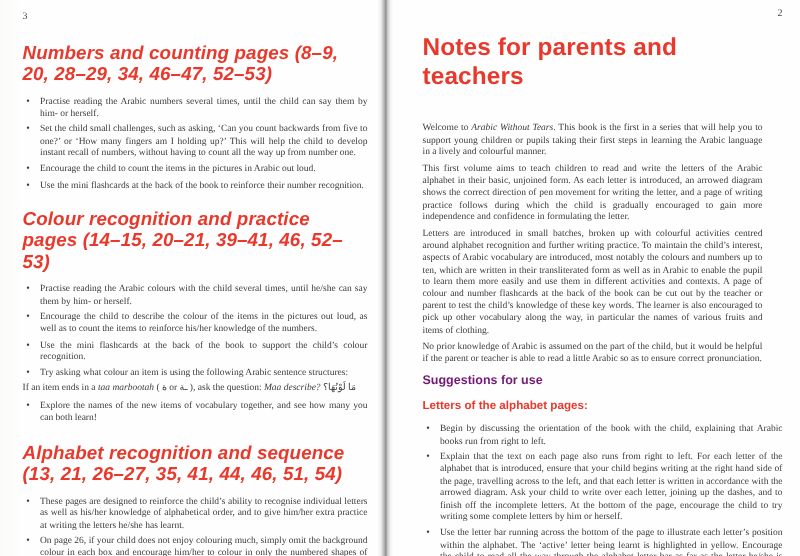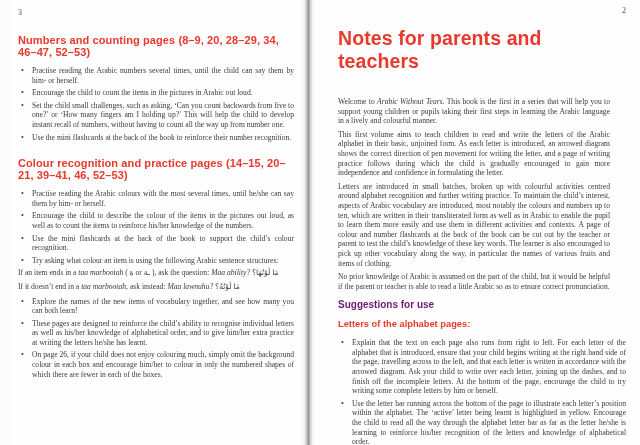--- a/index.html
+++ b/index.html
@@ -25,24 +25,25 @@
     width: 13px; height: 445px;
     background: linear-gradient(90deg, #ffffff 0%, #ececeb 22%, #a3a4a3 46%, #8f9191 52%, #c9caca 62%, #f2f2f1 80%, #ffffff 100%);
   }
   .page-num {
     font-size: 8px; color: #4a4a4a; height: 12px;
   }
   .page-num.right { text-align: right; }
   .sec-heading {
     font-family: "Liberation Sans", sans-serif;
     font-weight: bold;
-    font-size: 11px;
+    font-size: 15px;
     letter-spacing: 0.1px;
     color: #e8392c;
     margin: 15px 0 8px 0;
+    font-style: italic;
   }
   #left-sections .sec-heading:first-child { margin-top: 14px; }
   .body-text, .bullet, .plain, .para {
     font-size: 7.6px; line-height: 9.6px; text-align: justify; font-family: Liberation Serif, serif;
   }
   .bullet {
     position: relative; padding-left: 14px; margin: 0 0 3px 0;
   }
   .bullet::before {
     content: "\2022";
@@ -77,45 +78,46 @@
 </style>
 </head>
 <body>
 
 <div class="spread">
   <div class="page page-left">
     <div class="page-num">3</div>
     <div id="left-sections">
         <h2 class="sec-heading">Numbers and counting pages (8–9, 20, 28–29, 34, 46–47, 52–53)</h2>
         <div class="bullet">Practise reading the Arabic numbers several times, until the child can say them by him- or herself.</div>
+        <div class="bullet">Set the child small challenges, such as asking, ‘Can you count backwards from five to one?’ or ‘How many fingers am I holding up?’ This will help the child to develop instant recall of numbers, without having to count all the way up from number one.</div>
         <div class="bullet">Encourage the child to count the items in the pictures in Arabic out loud.</div>
-        <div class="bullet">Set the child small challenges, such as asking, ‘Can you count backwards from five to one?’ or ‘How many fingers am I holding up?’ This will help the child to develop instant recall of numbers, without having to count all the way up from number one.</div>
         <div class="bullet">Use the mini flashcards at the back of the book to reinforce their number recognition.</div>
         <h2 class="sec-heading">Colour recognition and practice pages (14–15, 20–21, 39–41, 46, 52–53)</h2>
-        <div class="bullet">Practise reading the Arabic colours with the most several times, until he/she can say them by him- or herself.</div>
+        <div class="bullet">Practise reading the Arabic colours with the child several times, until he/she can say them by him- or herself.</div>
         <div class="bullet">Encourage the child to describe the colour of the items in the pictures out loud, as well as to count the items to reinforce his/her knowledge of the numbers.</div>
         <div class="bullet">Use the mini flashcards at the back of the book to support the child’s colour recognition.</div>
         <div class="bullet">Try asking what colour an item is using the following Arabic sentence structures:</div>
-        <div class="plain">If an item ends in a <i>taa marbootah</i> ( ة or ـة ), ask the question: <i>Maa ability?</i>  مَا لَوْنُهَا؟</div>
-        <div class="plain">If it doesn’t end in a <i>taa marbootah</i>, ask instead: <i>Maa lawnuhu?</i>  مَا لَوْنُهُ؟</div>
+        <div class="plain">If an item ends in a <i>taa marbootah</i> ( ة or ـة ), ask the question: <i>Maa describe?</i>  مَا لَوْنُهَا؟</div>
         <div class="bullet">Explore the names of the new items of vocabulary together, and see how many you can both learn!</div>
+        <h2 class="sec-heading">Alphabet recognition and sequence (13, 21, 26–27, 35, 41, 44, 46, 51, 54)</h2>
         <div class="bullet">These pages are designed to reinforce the child’s ability to recognise individual letters as well as his/her knowledge of alphabetical order, and to give him/her extra practice at writing the letters he/she has learnt.</div>
         <div class="bullet">On page 26, if your child does not enjoy colouring much, simply omit the background colour in each box and encourage him/her to colour in only the numbered shapes of which there are fewer in each of the boxes.</div>
       </div>
   </div>
   <div class="seam"></div>
   <div class="page page-right">
     <div class="page-num right">2</div>
     <h1 class="main-title">Notes for parents and teachers</h1>
     <div id="right-paragraphs">
         <p class="para">Welcome to <i>Arabic Without Tears</i>. This book is the first in a series that will help you to support young children or pupils taking their first steps in learning the Arabic language in a lively and colourful manner.</p>
         <p class="para">This first volume aims to teach children to read and write the letters of the Arabic alphabet in their basic, unjoined form. As each letter is introduced, an arrowed diagram shows the correct direction of pen movement for writing the letter, and a page of writing practice follows during which the child is gradually encouraged to gain more independence and confidence in formulating the letter.</p>
         <p class="para">Letters are introduced in small batches, broken up with colourful activities centred around alphabet recognition and further writing practice. To maintain the child’s interest, aspects of Arabic vocabulary are introduced, most notably the colours and numbers up to ten, which are written in their transliterated form as well as in Arabic to enable the pupil to learn them more easily and use them in different activities and contexts. A page of colour and number flashcards at the back of the book can be cut out by the teacher or parent to test the child’s knowledge of these key words. The learner is also encouraged to pick up other vocabulary along the way, in particular the names of various fruits and items of clothing.</p>
         <p class="para">No prior knowledge of Arabic is assumed on the part of the child, but it would be helpful if the parent or teacher is able to read a little Arabic so as to ensure correct pronunciation.</p>
       </div>
     <h2 class="sugg-heading">Suggestions for use</h2>
     <h3 class="sub-heading">Letters of the alphabet pages:</h3>
     <div id="right-bullets">
+        <div class="bullet">Begin by discussing the orientation of the book with the child, explaining that Arabic books run from right to left.</div>
         <div class="bullet">Explain that the text on each page also runs from right to left. For each letter of the alphabet that is introduced, ensure that your child begins writing at the right hand side of the page, travelling across to the left, and that each letter is written in accordance with the arrowed diagram. Ask your child to write over each letter, joining up the dashes, and to finish off the incomplete letters.  At the bottom of the page, encourage the child to try writing some complete letters by him or herself.</div>
         <div class="bullet">Use the letter bar running across the bottom of the page to illustrate each letter’s position within the alphabet. The ‘active’ letter being learnt  is highlighted in yellow. Encourage the child to read all the way through the alphabet letter bar as far as the letter he/she is learning to reinforce his/her recognition of the letters and knowledge of alphabetical order.</div>
       </div>
   </div>
 </div>
 
 </body></html>

